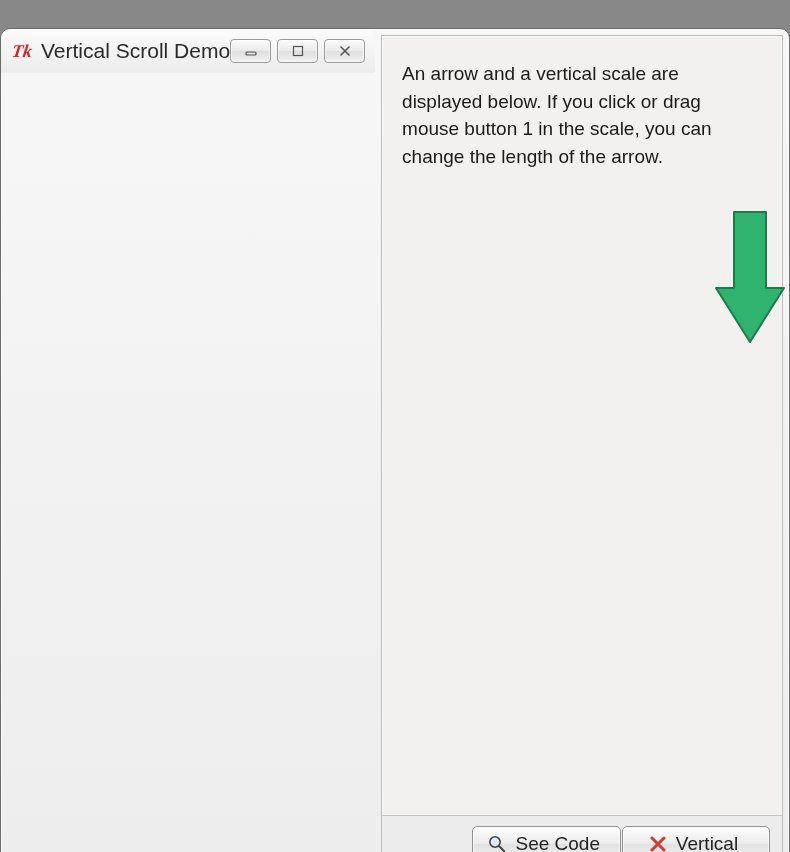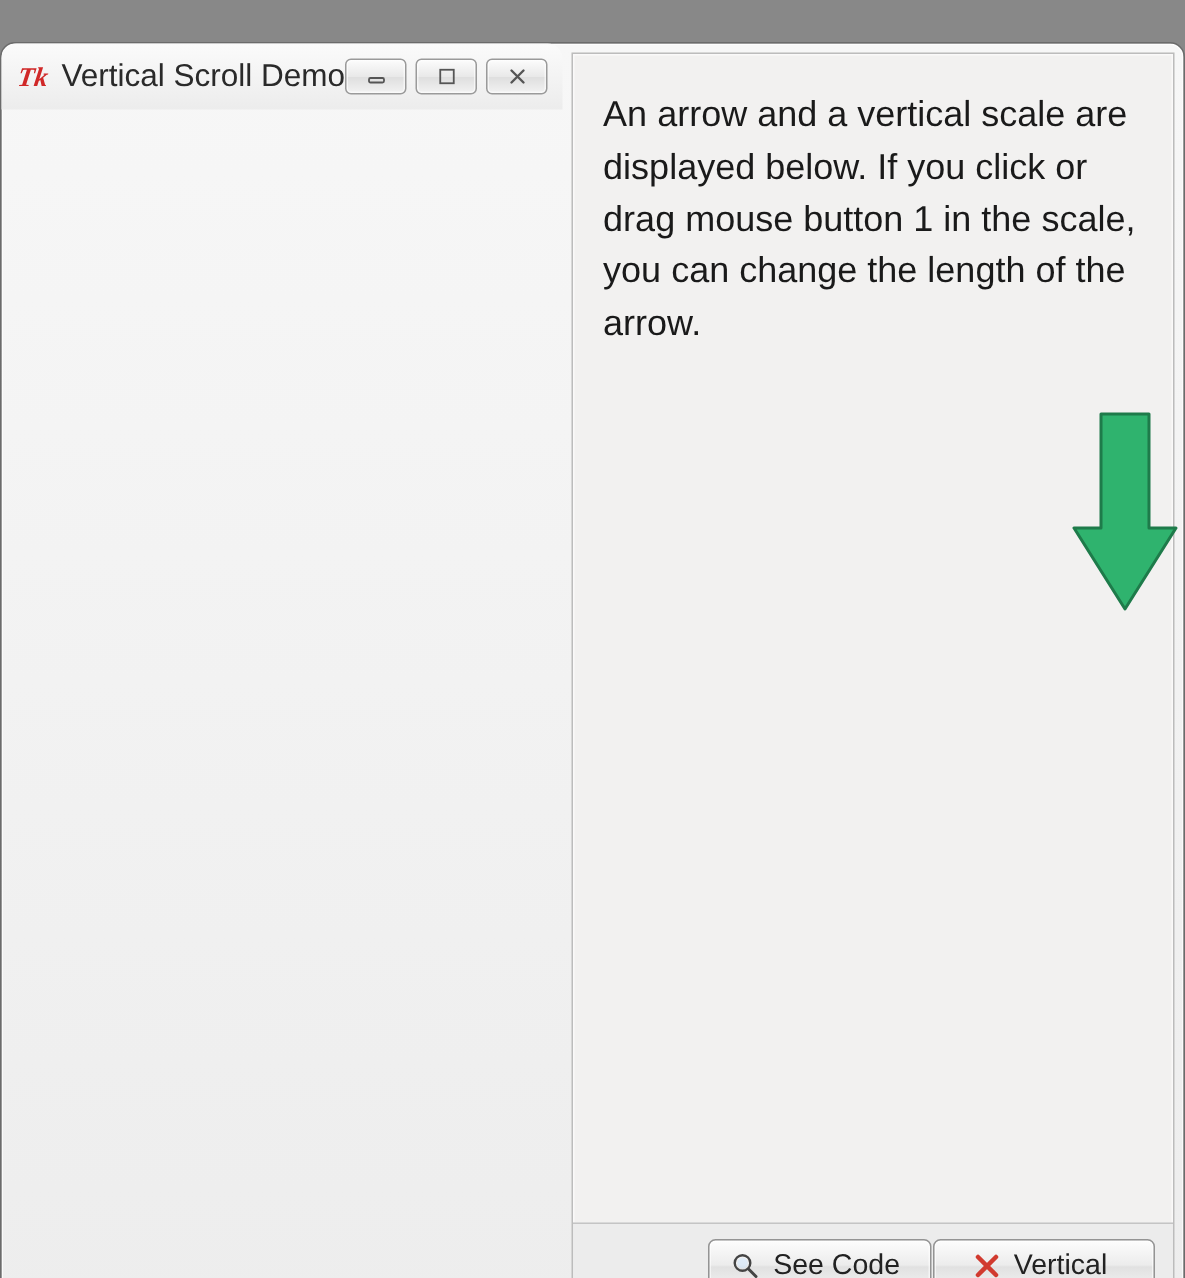--- a/index.html
+++ b/index.html
@@ -94,21 +94,21 @@
       flex: 1;
       background: #f2f1f0;
       border: 1px solid #bcbcbc;
       display: flex;
       flex-direction: column;
       box-shadow: 0 0 0 1px rgba(255,255,255,0.6) inset;
     }
     
     .description {
       padding: 24px 20px 12px 20px;
-      font-size: 24px;
+      font-size: 19px;
       color: #1a1a1a;
       line-height: 1.45;
     }
     
     .demo-area {
       flex: 1;
       position: relative;
     }
     
     .arrow {

